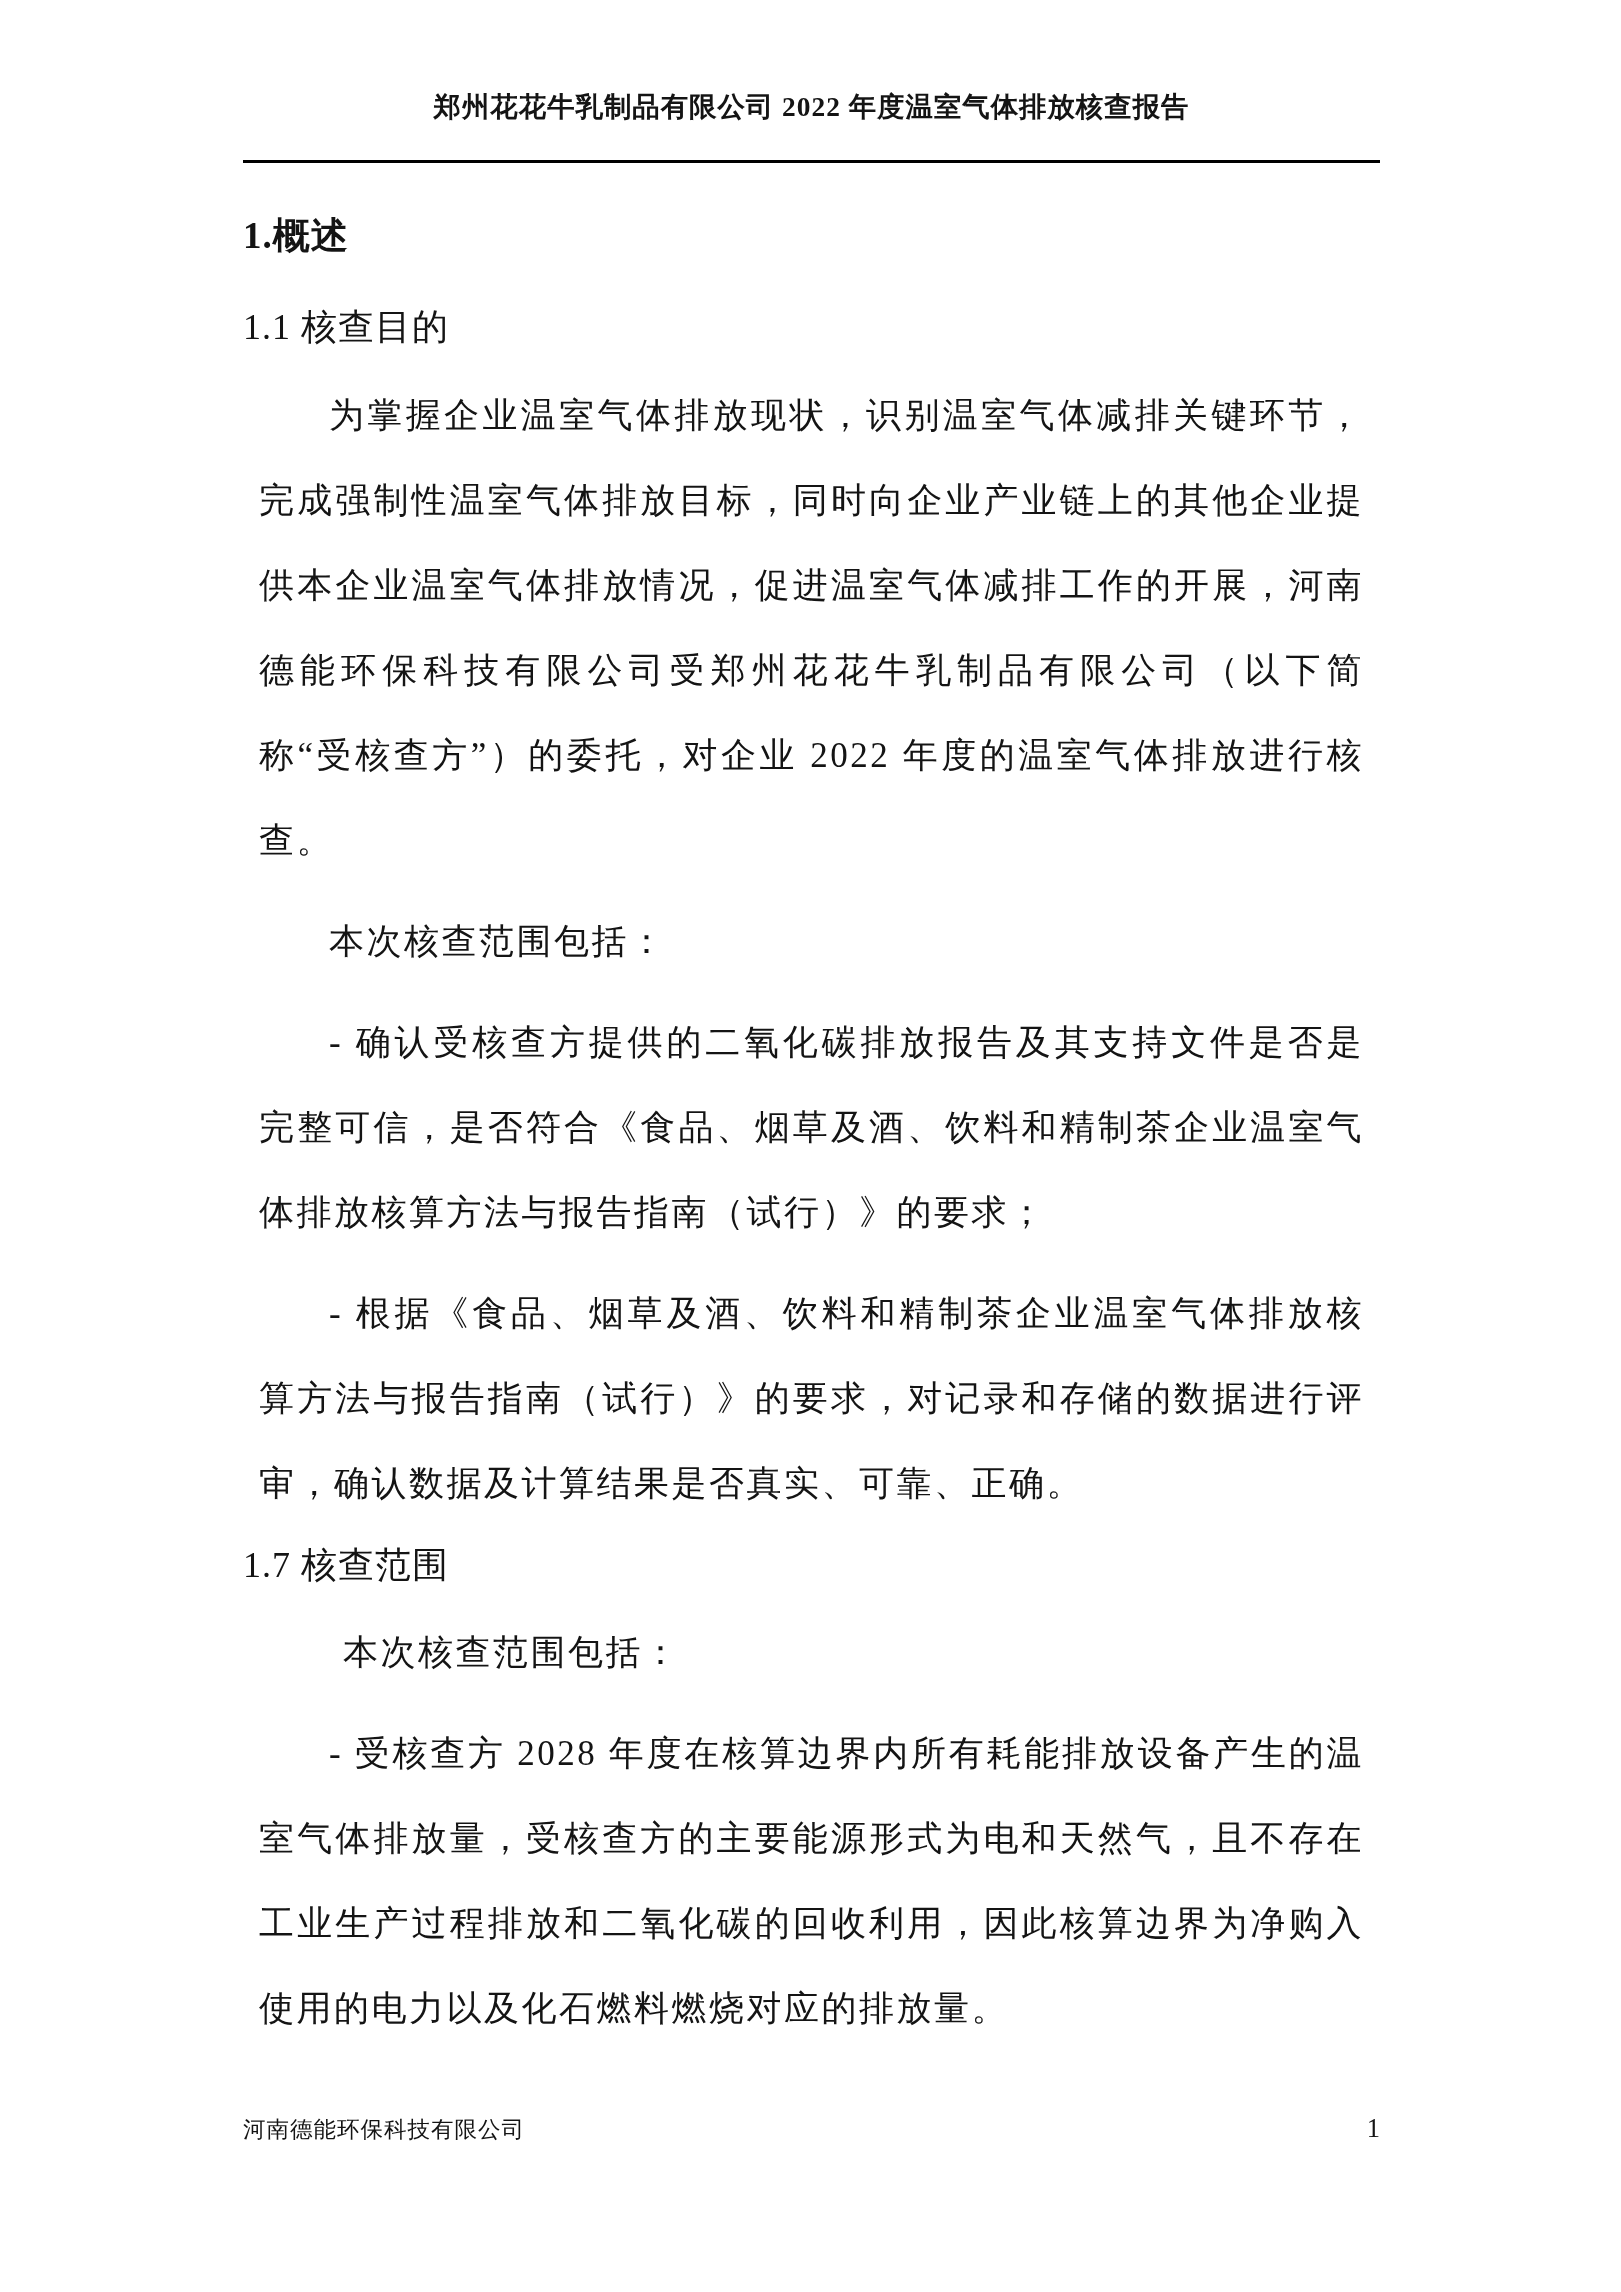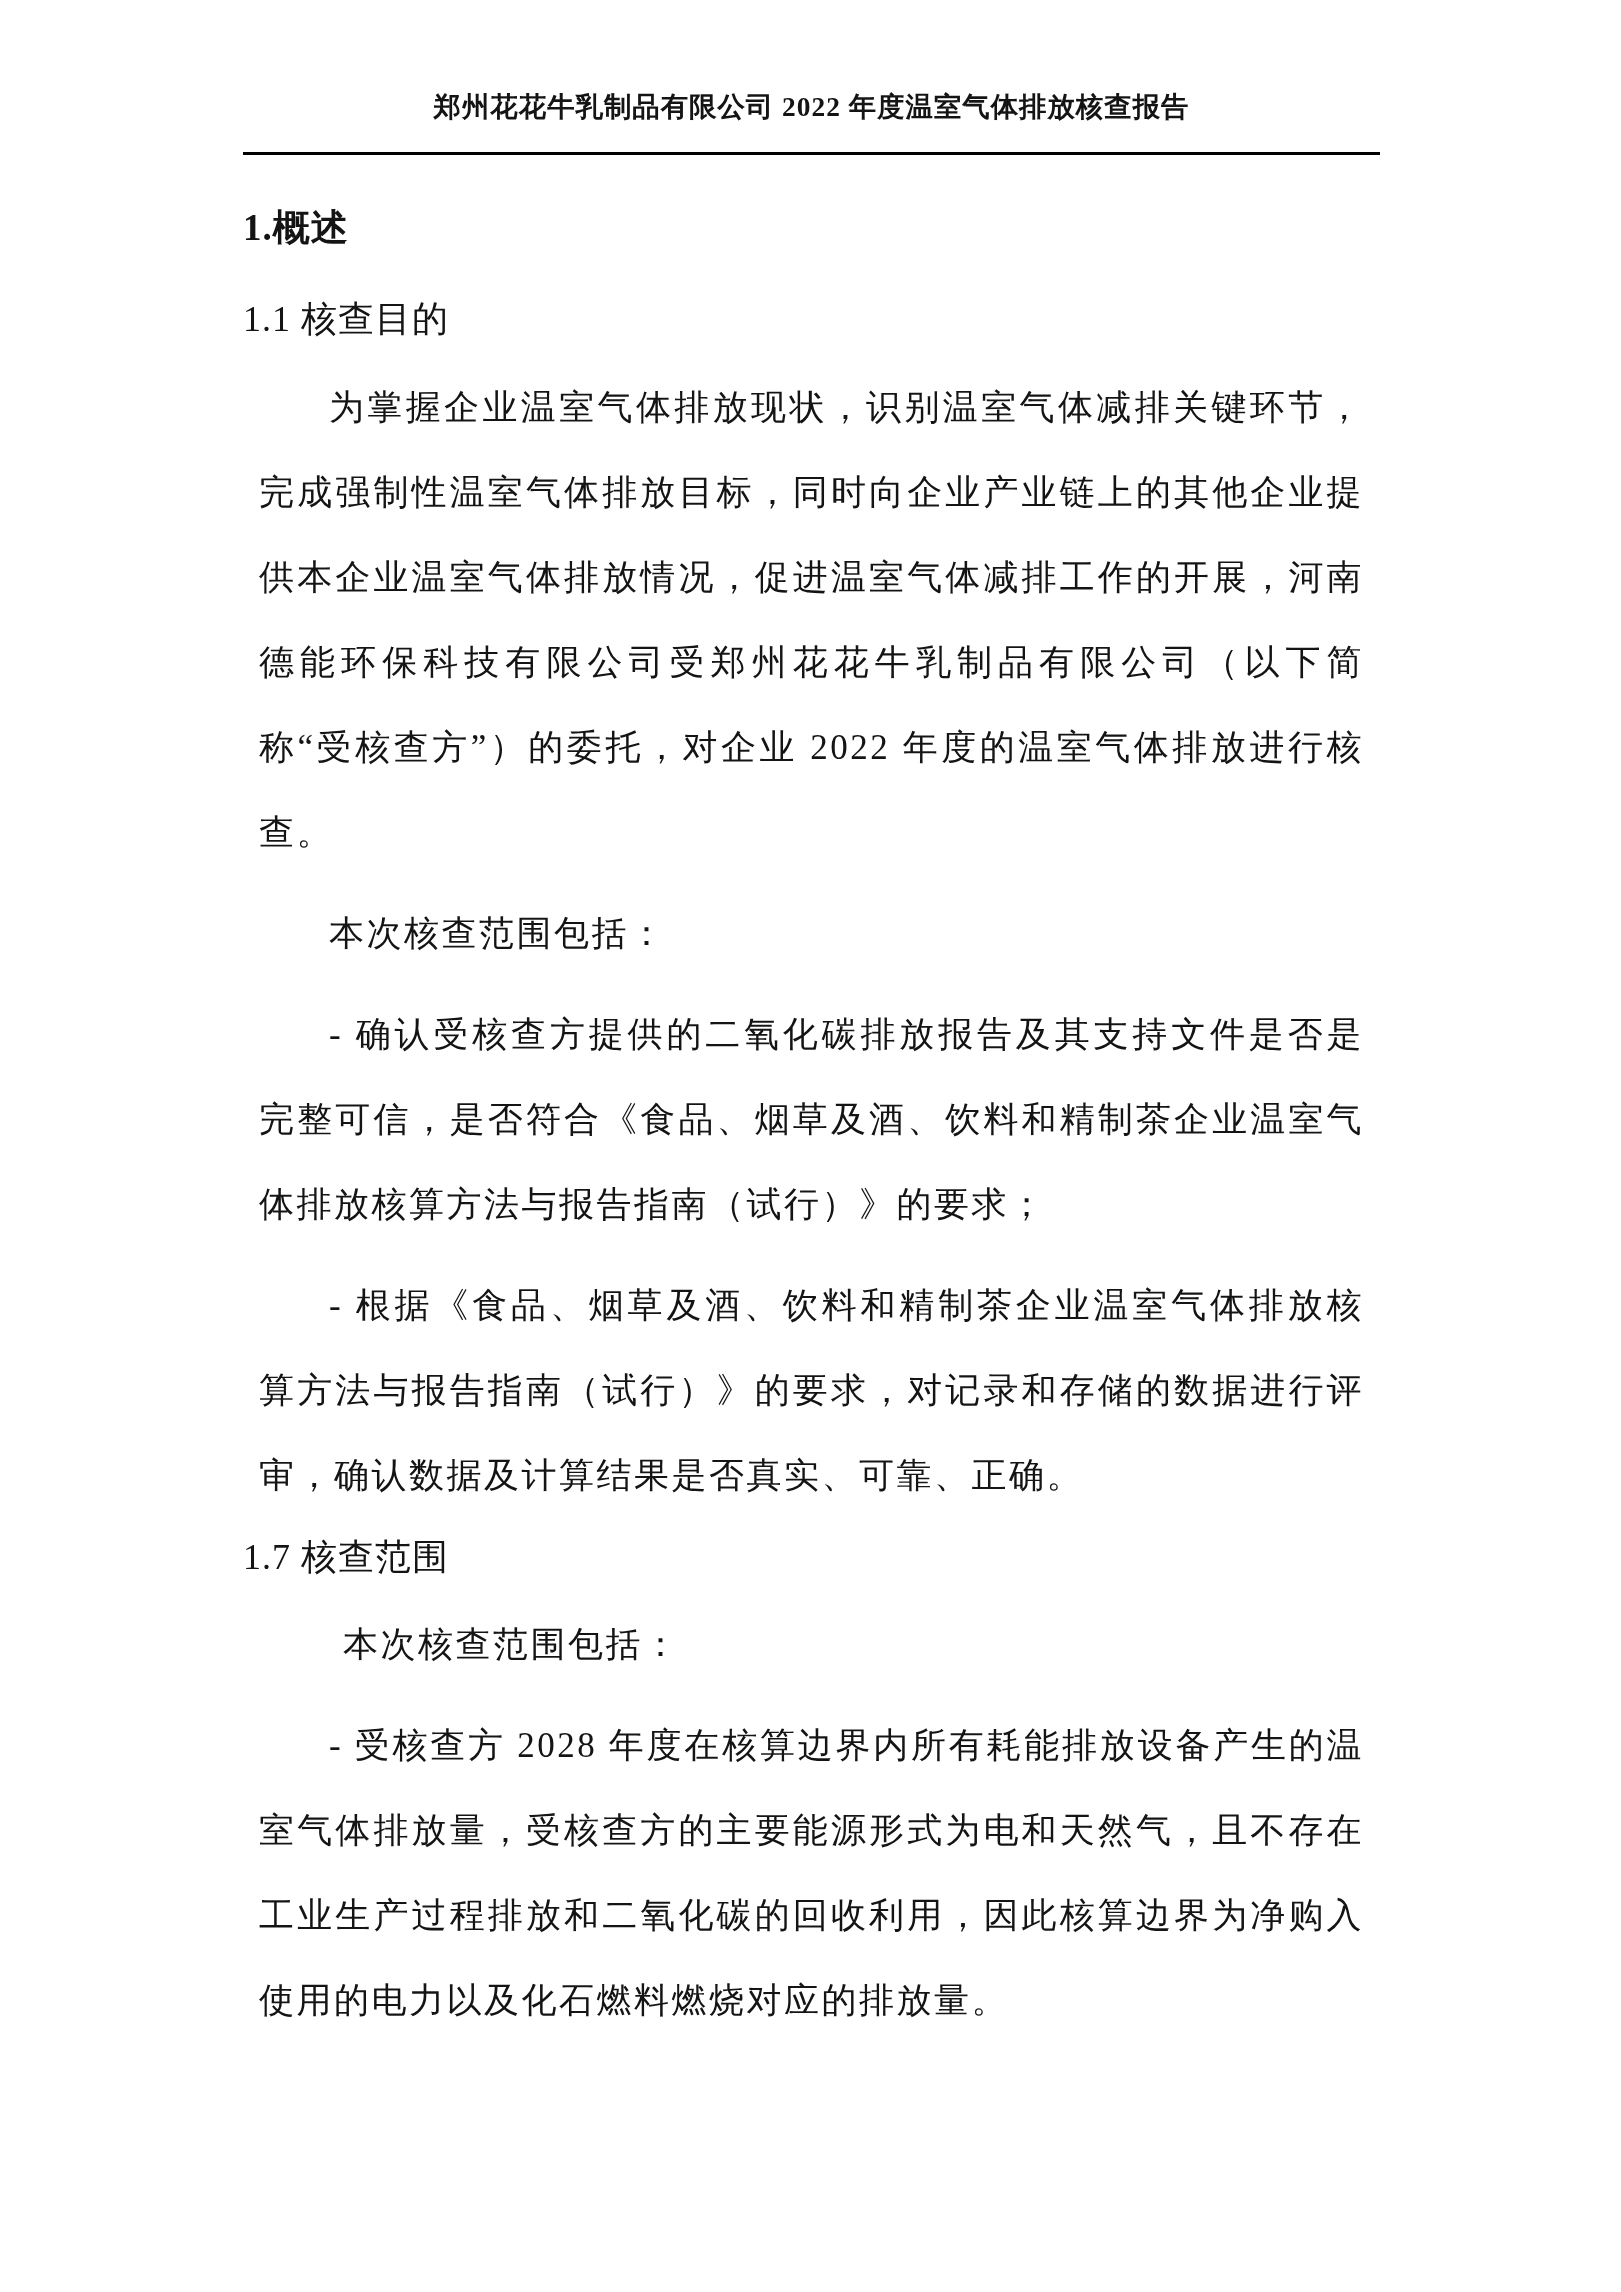--- a/index.html
+++ b/index.html
@@ -19,21 +19,21 @@
   }
   .content {
     position: absolute;
     left: 243px;
     width: 1137px;
     top: 0;
   }
   .running-header {
     padding-top: 86px;
     border-bottom: 3.9px solid #000000;
-    padding-bottom: 23px;
+    padding-bottom: 31px;
   }
   .header-title {
     text-align: center;
     font-size: 27.4px;
     font-weight: bold;
     letter-spacing: 1px;
     line-height: 43px;
     white-space: nowrap;
   }
   h1.sec {
@@ -107,14 +107,18 @@
     <p class="para">- 根据《食品、烟草及酒、饮料和精制茶企业温室气体排放核算方法与报告指南（试行）》的要求，对记录和存储的数据进行评审，确认数据及计算结果是否真实、可靠、正确。</p>
 
     <h2 class="sec tight">1.7 核查范围</h2>
 
     <p class="para first-after-heading indent-more">本次核查范围包括：</p>
 
     <p class="para">- 受核查方 2028 年度在核算边界内所有耗能排放设备产生的温室气体排放量，受核查方的主要能源形式为电和天然气，且不存在工业生产过程排放和二氧化碳的回收利用，因此核算边界为净购入使用的电力以及化石燃料燃烧对应的排放量。</p>
 
   </div>
 
+  <div class="page-footer">
+    <span class="footer-company">河南德能环保科技有限公司</span>
+    <span class="footer-pagenum">1</span>
+  </div>
 </div>
 
 
 </body></html>

